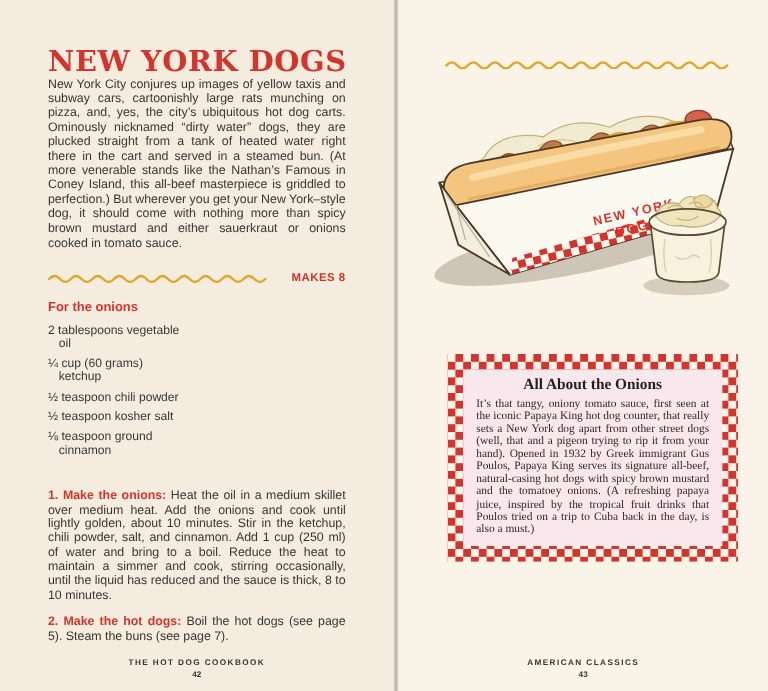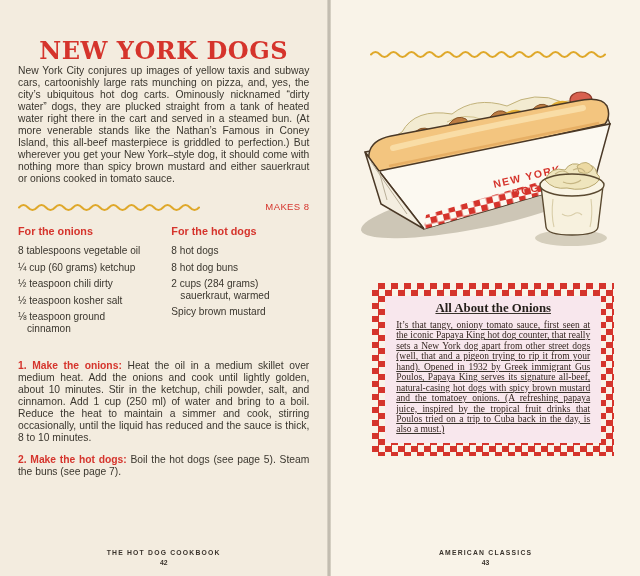--- a/index.html
+++ b/index.html
@@ -1,40 +1,40 @@
 <!DOCTYPE html>
 <html><head>
 <meta charset="utf-8">
 <style>
   html,body{margin:0;padding:0;background:#e9e2d4;}
   .spread{width:640px;height:576px;display:flex;font-family:"Liberation Sans",sans-serif;color:#38332b;overflow:hidden;}
   .page{position:relative;height:576px;box-sizing:border-box;overflow:hidden;}
-  .page-left{width:336px;background:#f3ecdf;padding:0 18px;}
+  .page-left{width:336px;background:#f3ecdf;padding:0 40px;}
   .gutter{width:4px;height:576px;background:linear-gradient(90deg,#ded8cb,#b9b3a7,#ded8cb);}
   .page-right{width:318px;background:#f9f3e8;}
 
   .title{margin:36px 0 0;text-align:center;font-family:"DejaVu Serif",serif;font-weight:700;font-size:24px;letter-spacing:.5px;color:#d5342c;white-space:nowrap;}
   .intro{margin:0 0 0;font-size:10.3px;line-height:1.17;text-align:justify;color:#3a362e;}
   .makes-row{margin-top:16px;display:flex;align-items:center;justify-content:space-between;}
-  .makes-label{font-size:9.5px;font-weight:normal;color:#d5342c;letter-spacing:.4px;white-space:nowrap;}
+  .makes-label{font-size:9.5px;font-weight:bold;color:#d5342c;letter-spacing:.4px;white-space:nowrap;}
   .cols{margin-top:13px;display:grid;grid-template-columns:1fr 1.05fr;column-gap:22px;}
   .col-heading{font-size:10.8px;font-weight:bold;color:#d5342c;margin:0 0 8px;}
   .ing{font-size:10.1px;line-height:1.14;margin:0 0 5px;padding-left:9px;text-indent:-9px;color:#3a362e;}
   .steps{margin-top:21px;}
   .step{font-size:10.3px;line-height:1.16;text-align:justify;margin:0 0 10px;color:#3a362e;}
   .step b{color:#d5342c;}
   .page-footer{position:absolute;bottom:10px;left:0;right:0;text-align:center;}
   .footer-title{font-size:6.8px;font-weight:bold;letter-spacing:1.2px;color:#3a332c;}
   .footer-num{font-size:6.8px;font-weight:bold;margin-top:3px;color:#3a332c;}
 
   .wave-top{position:absolute;top:49px;left:39px;}
   .illo{position:absolute;top:74px;left:26px;}
 
-  .callout{position:absolute;top:283px;left:41px;width:242px;box-sizing:border-box;padding:13px;
-    background:repeating-conic-gradient(#d5342c 0% 25%, #f9f3e8 0% 50%);background-size:13px 13px;text-decoration:underline;}
+  .callout{position:absolute;top:295px;left:41px;width:242px;box-sizing:border-box;padding:13px;
+    background:repeating-conic-gradient(#d5342c 0% 25%, #f9f3e8 0% 50%);background-size:13px 13px;}
   .callout-inner{background:#f8e7ed;padding:5px 11px 8px;}
   .callout-title{font-family:"Liberation Serif",serif;font-weight:bold;font-size:12.8px;text-align:center;color:#241f1a;margin:0 0 4px;}
   .callout-body{font-family:"Liberation Serif",serif;font-size:9.5px;line-height:1.1;text-align:justify;color:#342620;margin:0;}
 </style>
 </head>
 <body>
 
 <div class="spread">
 
   <div class="page page-left">
@@ -44,32 +44,25 @@
     <div class="makes-row">
       <svg width="184" height="9" viewBox="0 0 184 9">
         <path d="M1,5.5 q4.5,-5 9,0 t9,0 t9,0 t9,0 t9,0 t9,0 t9,0 t9,0 t9,0 t9,0 t9,0 t9,0 t9,0 t9,0 t9,0 t9,0 t9,0 t9,0 t9,0 t9,0" stroke="#dfa82a" stroke-width="2" fill="none" stroke-linecap="round"></path>
       </svg>
       <span class="makes-label">MAKES 8</span>
     </div>
 
     <div class="cols">
       <div>
         <p class="col-heading">For the onions</p>
-        <p class="ing">8 tablespoons vegetable oil</p>
+        <p class="ing">2 tablespoons vegetable oil</p>
         <p class="ing">¼ cup (60 grams) ketchup</p>
-        <p class="ing">½ teaspoon chili dirty</p>
+        <p class="ing">½ teaspoon chili powder</p>
         <p class="ing">½ teaspoon kosher salt</p>
         <p class="ing">⅛ teaspoon ground cinnamon</p>
-      </div>
-      <div>
-        <p class="col-heading">For the hot dogs</p>
-        <p class="ing">8 hot dogs</p>
-        <p class="ing">8 hot dog buns</p>
-        <p class="ing">2 cups (284 grams) sauerkraut, warmed</p>
-        <p class="ing">Spicy brown mustard</p>
       </div>
     </div>
 
     <div class="steps">
       <p class="step"><b>1. Make the onions:</b> <span>Heat the oil in a medium skillet over medium heat. Add the onions and cook until lightly golden, about 10 minutes. Stir in the ketchup, chili powder, salt, and cinnamon. Add 1 cup (250 ml) of water and bring to a boil. Reduce the heat to maintain a simmer and cook, stirring occasionally, until the liquid has reduced and the sauce is thick, 8 to 10 minutes.</span></p>
       <p class="step"><b>2. Make the hot dogs:</b> <span>Boil the hot dogs (see page 5). Steam the buns (see page 7).</span></p>
 
     </div>
 
     <div class="page-footer">

